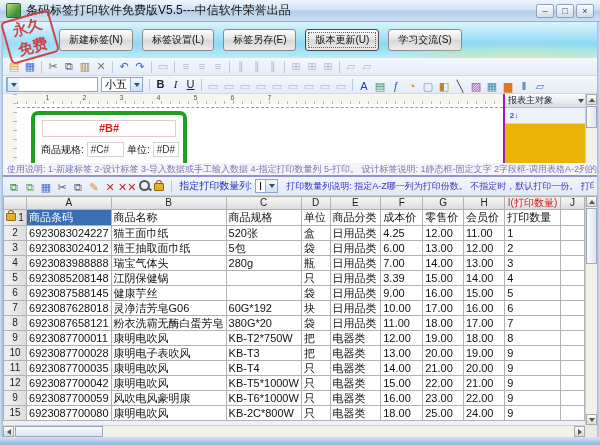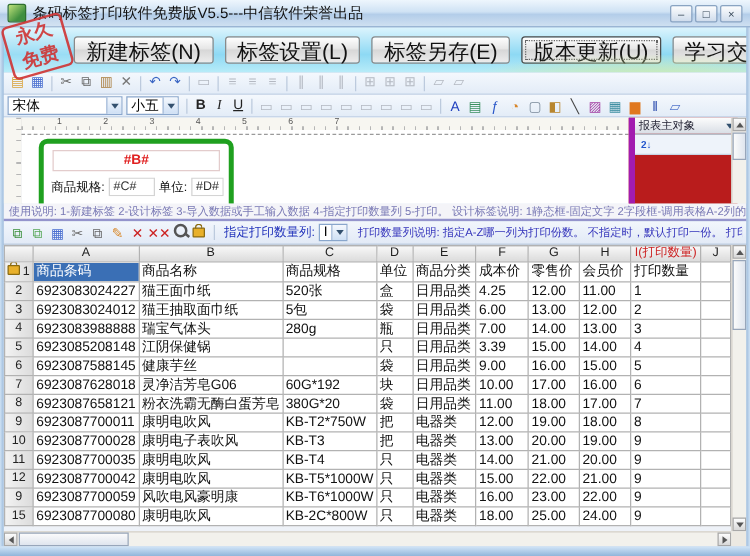--- a/index.html
+++ b/index.html
@@ -26,21 +26,21 @@
     background:linear-gradient(90deg,#cfe2f4,#9dbbdc);}
   .edge-l{left:0;} .edge-r{right:0;background:linear-gradient(270deg,#cfe2f4,#9dbbdc);}
   .edge-b{position:absolute;left:0;top:437px;width:600px;height:8px;
     background:linear-gradient(180deg,#d3e6f8,#8fb4d9);}
   
   .hero{position:absolute;left:3px;top:22px;width:594px;height:36px;overflow:hidden;
     background:linear-gradient(180deg,#dcf4fd 0%,#8ed9f4 60%,#b8ecf8 100%);}
   .hero::after{content:"";position:absolute;right:0;bottom:-4px;width:220px;height:18px;
     background:radial-gradient(ellipse at 65% 120%,#cfe9a0 0%,rgba(207,233,160,0) 75%);}
   .hero-btns{position:absolute;left:56px;top:7px;display:flex;gap:9px;}
-  .hero-btn{height:22px;padding:0 9px;font-size:17px;white-space:nowrap;color:#111;
+  .hero-btn{height:22px;padding:0 9px;font-size:10px;white-space:nowrap;color:#111;
     font-family:inherit;border:1px solid #8a8a8a;border-radius:3px;
     background:linear-gradient(#fefefe,#e6e6e6 45%,#d7d7d7 50%,#ececec);}
   .default-btn{border:1px solid #4a4a4a;outline:1px dotted #666;outline-offset:-4px;}
   .stamp{position:absolute;left:5px;top:15px;z-index:9;width:46px;height:40px;
     border:2px solid #d03434;border-radius:5px;color:#d03434;opacity:.9;
     font-weight:bold;font-size:15px;line-height:20px;text-align:center;
     transform:rotate(-16deg);background:rgba(255,255,255,.12);}
   
   .tbrow{position:absolute;left:3px;width:594px;height:18px;box-sizing:border-box;
     background:linear-gradient(#f4f8fd,#e3ecf7);border-bottom:1px solid #cdd9ea;
@@ -69,21 +69,21 @@
   .rnum:first-child{margin-left:12px;}
   .canvas{position:absolute;left:14px;top:10px;width:486px;height:59px;background:#fff;overflow:hidden;}
   .dash-line{position:absolute;left:0;top:3px;width:100%;border-top:1px dashed #9a9a9a;}
   .label-box{position:absolute;left:14px;top:7px;width:156px;height:78px;box-sizing:border-box;
     border:4px solid #1fa01f;border-radius:7px;background:#fff;}
   .field-title{margin:5px 7px 0;height:15px;border:1px solid #e3cccc;
     color:#e02020;font-weight:bold;font-size:11px;line-height:15px;text-align:center;overflow:hidden;}
   .label-row{display:flex;align-items:center;margin:5px 4px 0 6px;font-size:10px;color:#111;gap:3px;white-space:nowrap;overflow:hidden;}
   .fbox{border:1px solid #d4d4d4;height:13px;line-height:13px;padding:0 3px;color:#333;overflow:hidden;}
   .fbox.spec{width:48px;} .fbox.unit{width:30px;}
-  .right-panel{position:absolute;left:500px;top:0;width:82px;height:69px;background:#b91c1c;border-left:5px solid #a21caf;}
+  .right-panel{position:absolute;left:500px;top:0;width:82px;height:69px;background:#eab308;border-left:2px solid #a21caf;}
   .rp-header{height:13px;background:linear-gradient(#fdfdfd,#d8dde5);border-bottom:1px solid #b5bcc7;
     font-size:9px;color:#223;display:flex;align-items:center;justify-content:space-between;padding:0 3px;overflow:hidden;white-space:nowrap;}
   .rp-tools{height:15px;background:#eef3fa;border-bottom:1px solid #c8d4e4;display:flex;align-items:center;padding:0 2px;}
   .sort-btn{min-width:14px;height:13px;font-size:8px;line-height:13px;text-align:center;color:#2255cc;font-weight:bold;}
   .design-sb{position:absolute;left:582px;top:0;width:12px;height:69px;background:#f2f1ec;border-left:1px solid #d4d0c8;box-sizing:border-box;}
   
   .instr{position:absolute;left:3px;top:163px;width:594px;height:14px;box-sizing:border-box;
     background:#f4f4f8;border-bottom:2px solid #9494cc;
     font-size:9px;line-height:12px;color:#7878b4;white-space:nowrap;overflow:hidden;padding-left:4px;}
   .sheetbar{position:absolute;left:3px;top:177px;width:594px;height:19px;box-sizing:border-box;
@@ -183,21 +183,20 @@
       <span class="icon disabled">⊞</span>
       <span class="icon disabled">⊞</span>
       <span class="icon disabled">⊞</span>
       <span class="sep"></span>
       <span class="icon disabled">▱</span>
       <span class="icon disabled">▱</span>
     </div>
 
   <div class="tbrow tbrow2">
     <span class="combo" style="width:92px;">
-      <span class="val">宋体</span>
       <span class="arrow">
           <i class="tri-down"></i>
         </span>
     </span>
     <span class="combo" style="width:42px;">
       <span class="val">小五</span>
       <span class="arrow">
           <i class="tri-down"></i>
         </span>
     </span>

